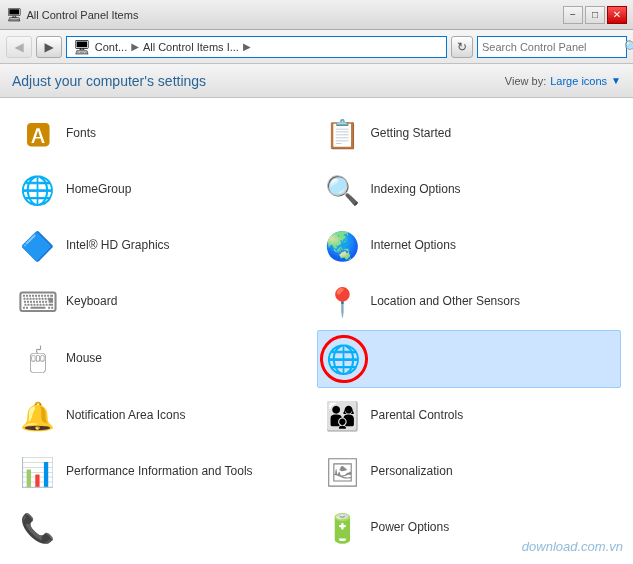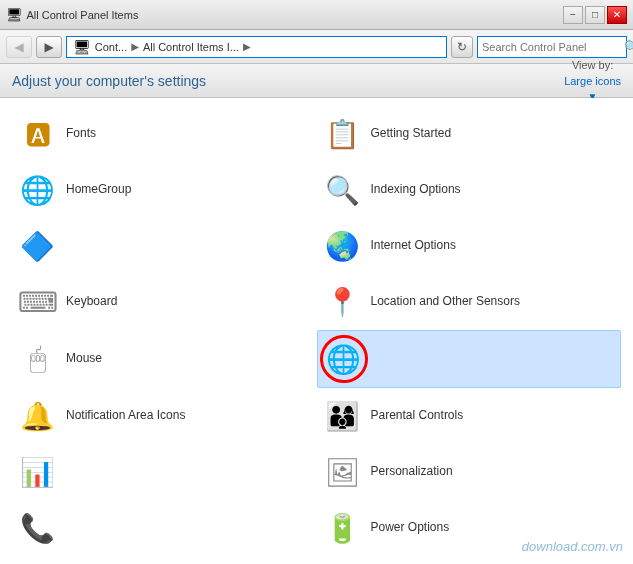--- a/index.html
+++ b/index.html
@@ -142,21 +142,20 @@
       font-size: 14px;
       color: #2a6496;
       font-weight: 400;
     }
     .view-by {
       display: flex;
       align-items: center;
       gap: 4px;
       font-size: 11px;
       color: #555;
-      flex-direction: column;
     }
     .view-label { color: #555; }
     .view-value {
       color: #0066cc;
       cursor: pointer;
       text-decoration: none;
     }
     .view-arrow {
       color: #0066cc;
       font-size: 10px;
@@ -298,20 +297,21 @@
         <div class="control-item">
       <div class="item-icon" style="color:#3a7bc8;">🌐</div>
       <span class="item-label">HomeGroup</span>
     </div>
         <div class="control-item">
       <div class="item-icon" style="color:#4a7ab5;">🔍</div>
       <span class="item-label">Indexing Options</span>
     </div>
         <div class="control-item">
       <div class="item-icon" style="color:#0071c5;">🔷</div>
+      <span class="item-label">Intel® HD Graphics</span>
     </div>
         <div class="control-item">
       <div class="item-icon" style="color:#e09820;">🌏</div>
       <span class="item-label">Internet Options</span>
     </div>
         <div class="control-item">
       <div class="item-icon" style="color:#888;">⌨</div>
       <span class="item-label">Keyboard</span>
     </div>
         <div class="control-item">
@@ -331,20 +331,21 @@
         <div class="control-item">
       <div class="item-icon" style="color:#888;">🔔</div>
       <span class="item-label">Notification Area Icons</span>
     </div>
         <div class="control-item">
       <div class="item-icon" style="color:#4a90d9;">👨‍👩‍👦</div>
       <span class="item-label">Parental Controls</span>
     </div>
         <div class="control-item">
       <div class="item-icon" style="color:#888;">📊</div>
+      <span class="item-label">Performance Information and Tools</span>
     </div>
         <div class="control-item">
       <div class="item-icon" style="color:#888;">🖼</div>
       <span class="item-label">Personalization</span>
     </div>
         <div class="control-item">
       <div class="item-icon" style="color:#888;">📞</div>
     </div>
         <div class="control-item">
       <div class="item-icon" style="color:#888;">🔋</div>

